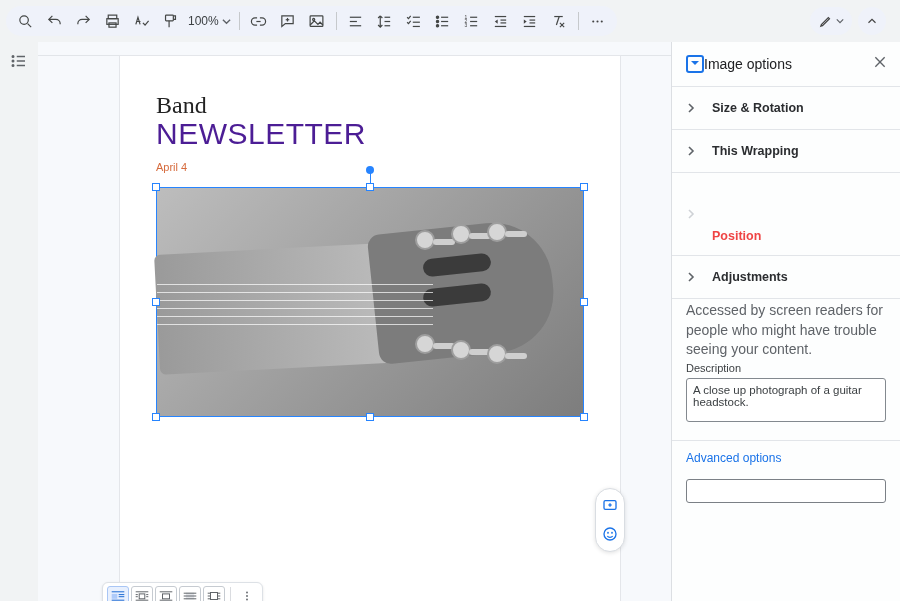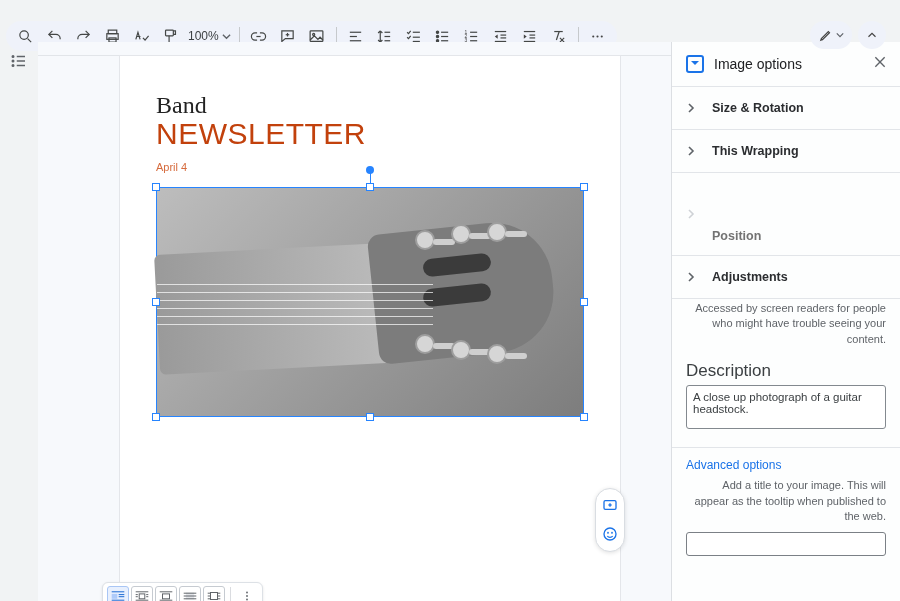--- a/index.html
+++ b/index.html
@@ -1,37 +1,37 @@
 <!DOCTYPE html>
 <html><head>
 <meta charset="utf-8">
 <style>
   *{box-sizing:border-box;margin:0;padding:0;}
   html,body{width:900px;height:601px;overflow:hidden;font-family:Arial,Helvetica,sans-serif;}
   body{background:#f1f3f4;display:flex;flex-direction:column;}
   
-  .toolbar{height:38px;display:flex;align-items:flex-start;padding:21px 6px;gap:2px;position:relative;}
+  .toolbar{height:38px;display:flex;align-items:center;padding:21px 6px;gap:2px;position:relative;}
   .tb-pill{background:#eff2fa;border-radius:20px;display:flex;align-items:center;height:30px;padding:0 6px;gap:3px;}
   .tb-btn{width:26px;height:26px;display:flex;align-items:center;justify-content:center;color:#444746;border-radius:4px;cursor:pointer;}
   .tb-btn svg{width:17px;height:17px;fill:none;stroke:currentColor;stroke-width:1.7;}
   .tb-sep{width:1px;height:18px;background:#c6c9cc;margin:0 3px;}
   .tb-zoom{font-size:12px;color:#3c4043;padding:0 2px;display:flex;align-items:center;gap:3px;}
   .tb-spacer{flex:1;}
   .tb-right{display:flex;align-items:center;gap:6px;padding-right:8px;}
   .tb-pen{width:42px;height:28px;border-radius:16px;background:#eff2fa;display:flex;align-items:center;justify-content:center;gap:3px;color:#444;}
   .tb-round{width:28px;height:28px;border-radius:14px;background:#eff2fa;display:flex;align-items:center;justify-content:center;color:#444;}
   
   .workspace{flex:1;display:flex;min-height:0;}
   .left-gutter{width:38px;padding-top:10px;display:flex;justify-content:center;}
   .left-gutter .gutter-icon{color:#555;}
   .canvas-area{flex:1;position:relative;overflow:hidden;background:#f7f9fc;}
   .ruler{height:14px;background:#f7f9fc;border-bottom:1px solid #e2e5e9;}
   .page{position:absolute;left:82px;top:14px;width:500px;height:640px;background:#fff;box-shadow:0 0 0 1px #e4e6ea;padding:36px 36px 20px 36px;}
   .doc-band{font-family:'Brush Script MT',cursive;font-size:24px;color:#222;}
-  .doc-news{font-family:'Arial Narrow',Arial,sans-serif;font-weight:400;font-size:30px;color:#c2410c;letter-spacing:0.5px;margin-top:-2px;}
+  .doc-news{font-family:'Arial Narrow',Arial,sans-serif;font-weight:400;font-size:30px;color:#4c1d95;letter-spacing:0.5px;margin-top:-2px;}
   .doc-date{font-size:11px;color:#d66b3d;margin-top:10px;}
   .doc-headline{font-family:'Arial Narrow',Arial,sans-serif;font-size:29px;font-weight:600;color:#222;line-height:1.12;margin-top:12px;letter-spacing:-0.2px;}
   
   .img-frame{position:relative;margin-top:14px;width:428px;height:230px;border:1.5px solid #2684ff;}
   .img-frame .ph{width:100%;height:100%;background:linear-gradient(135deg,#bdbdbd 0%,#7d7d7d 100%);display:flex;align-items:center;justify-content:center;filter:grayscale(1);}
   .guitar{position:relative;width:100%;height:100%;}
   .handle{width:8px;height:8px;background:#fff;border:1.5px solid #2684ff;position:absolute;}
   .h-tl{top:-5px;left:-5px;} .h-tr{top:-5px;right:-5px;}
   .h-bl{bottom:-5px;left:-5px;} .h-br{bottom:-5px;right:-5px;}
   .h-tm{top:-5px;left:50%;margin-left:-4px;} .h-bm{bottom:-5px;left:50%;margin-left:-4px;}
@@ -58,33 +58,33 @@
 
   
   .img-tb{position:absolute;left:64px;top:540px;display:flex;align-items:center;gap:2px;background:#fff;border:1px solid #dde1e6;border-radius:6px;padding:3px 4px;box-shadow:0 1px 3px rgba(0,0,0,0.1);}
   .img-tb .ibtn{width:22px;height:20px;border:1px solid #c6cbd1;border-radius:3px;display:flex;align-items:center;justify-content:center;color:#5f6368;font-size:10px;}
   .img-tb .ibtn.sel{background:#e8f0fe;border-color:#a9c6f5;color:#1967d2;}
   .img-tb .isep{width:1px;height:18px;background:#dadce0;margin:0 3px;}
 
   
   .divider{width:1px;background:#dcdfe3;}
   .side{width:228px;background:#fdfefe;display:flex;flex-direction:column;}
-  .side-head{display:flex;align-items:center;gap:10px;padding:12px 12px 12px 14px;}
+  .side-head{display:flex;align-items:center;gap:0;padding:12px 12px 12px 14px;}
   .side-head .sq{width:18px;height:18px;border:2px solid #1a73e8;border-radius:3px;position:relative;}
   .side-head .sq:after{content:'';position:absolute;border:4px solid transparent;border-top-color:#1a73e8;left:3px;top:4px;}
   .side-head h2{font-size:14px;font-weight:500;color:#202124;flex:1;}
   .side-head .close{color:#5f6368;cursor:pointer;}
   .acc{border-top:1px solid #e2e5e9;}
   .acc-row{display:flex;align-items:center;gap:12px;padding:12px 14px;cursor:pointer;}
   .acc-row .chev{width:14px;color:#5f6368;}
   .acc-row .lbl{font-size:12.5px;font-weight:600;color:#2b2d30;}
-  .acc-row.disabled .lbl{color:#737373;margin-top:44px;} .acc-row.disabled .chev{color:#cfd2d6;}
+  .acc-row.disabled .lbl{color:#ef4444;margin-top:44px;} .acc-row.disabled .chev{color:#cfd2d6;}
   .acc-body{padding:2px 14px 14px 14px;}
-  .help{font-size:11px;color:#5f6368;line-height:1.4;text-align:right;}
-  .field-lbl{font-size:17px;color:#3c4043;margin-top:14px;margin-bottom:4px;}
+  .help{font-size:14px;color:#5f6368;line-height:1.4;}
+  .field-lbl{font-size:11px;color:#3c4043;margin-top:2px;margin-bottom:4px;}
   .tarea{width:100%;height:44px;border:1px solid #83898f;border-radius:3px;font-size:11.5px;padding:5px 6px;resize:none;font-family:inherit;color:#3c4043;}
   .adv{padding:10px 14px 14px 14px;}
   .adv-title{font-size:12px;color:#1a73e8;font-weight:400;margin-bottom:6px;}
   .tinput{width:100%;height:24px;border:1px solid #7b8086;border-radius:3px;margin-top:8px;font-size:12px;padding:2px 5px;}
   .scroll-indicator{width:6px;height:120px;background:#d4d8dc;border-radius:3px;position:absolute;right:230px;top:50px;}
 </style>
 </head>
 <body>
 
 <div class="toolbar">
@@ -430,18 +430,17 @@
     <div class="acc">
       <div class="acc-body">
         <div class="help">Accessed by screen readers for people who might have trouble seeing your content.</div>
         <div class="field-lbl">Description</div>
         <textarea class="tarea" style="">A close up photograph of a guitar headstock.</textarea>
       </div>
     </div>
     <div class="acc">
       <div class="adv">
         <div class="adv-title">Advanced options</div>
-        <div class="help">Add a title to your image. This will appear as the tooltip when published to the web.</div>
         <input class="tinput" value="" style="">
       </div>
     </div>
   </div>
 </div>
 
 </body></html>

